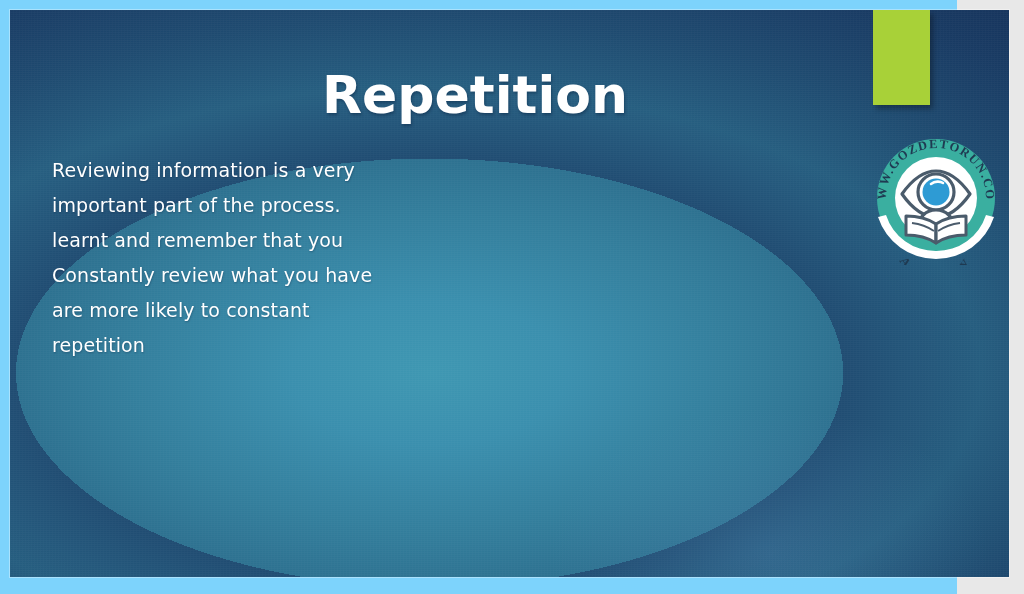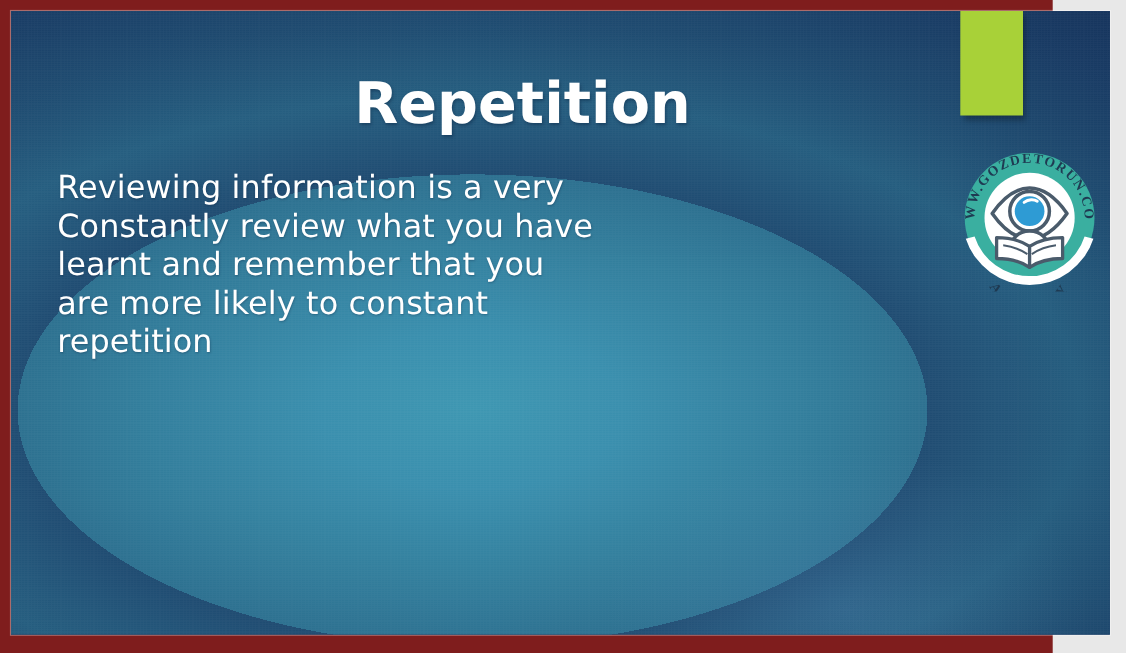--- a/index.html
+++ b/index.html
@@ -12,21 +12,21 @@
     height: 594px;
     overflow: hidden;
     font-family: "Liberation Sans", sans-serif;
   }
 
   
   .canvas {
     position: relative;
     width: 957px;
     height: 594px;
-    background: #7f1d1d;
+    background: #7dd3fc;
   }
 
   
   .slide {
     position: absolute;
     left: 10px;
     top: 10px;
     width: 999px;
     height: 567px;
     overflow: hidden;
@@ -110,21 +110,21 @@
 
   
   .body-text {
     position: absolute;
     left: 42px;
     top: 143px;
     width: 560px;
     color: #ffffff;
     font-family: "DejaVu Sans", sans-serif;
     font-weight: 400;
-    font-size: 29px;
+    font-size: 19px;
     line-height: 35px;
     letter-spacing: 0.1px;
     text-shadow: 0.5px 1px 2px rgba(0,20,50,0.30);
   }
   .body-text .line { display: block; white-space: nowrap; }
 
   
   .logo {
     position: absolute;
     left: 864px;
@@ -145,22 +145,23 @@
     <div class="slide-bg-glow"></div>
     <div class="slide-bg-vignette"></div>
     <div class="slide-bg-noise"></div>
 
     <div class="accent-bar"></div>
 
     <div class="slide-title">Repetition</div>
 
     <div class="body-text">
       <span class="line">Reviewing information is a very</span>
+      <span class="line">important part of the process.</span>
+      <span class="line">learnt and remember that you</span>
       <span class="line">Constantly review what you have</span>
-      <span class="line">learnt and remember that you</span>
       <span class="line">are more likely to constant</span>
       <span class="line">repetition</span>
     </div>
 
     <div class="logo">
       <svg viewBox="0 0 124 134" xmlns="http://www.w3.org/2000/svg">
         <defs>
           <path id="arc-top" d="M 12,67 A 50,50 0 0 1 112,67" fill="none"></path>
           <path id="arc-bottom" d="M 21,67 A 41,41 0 0 0 103,67" fill="none"></path>
         </defs>

